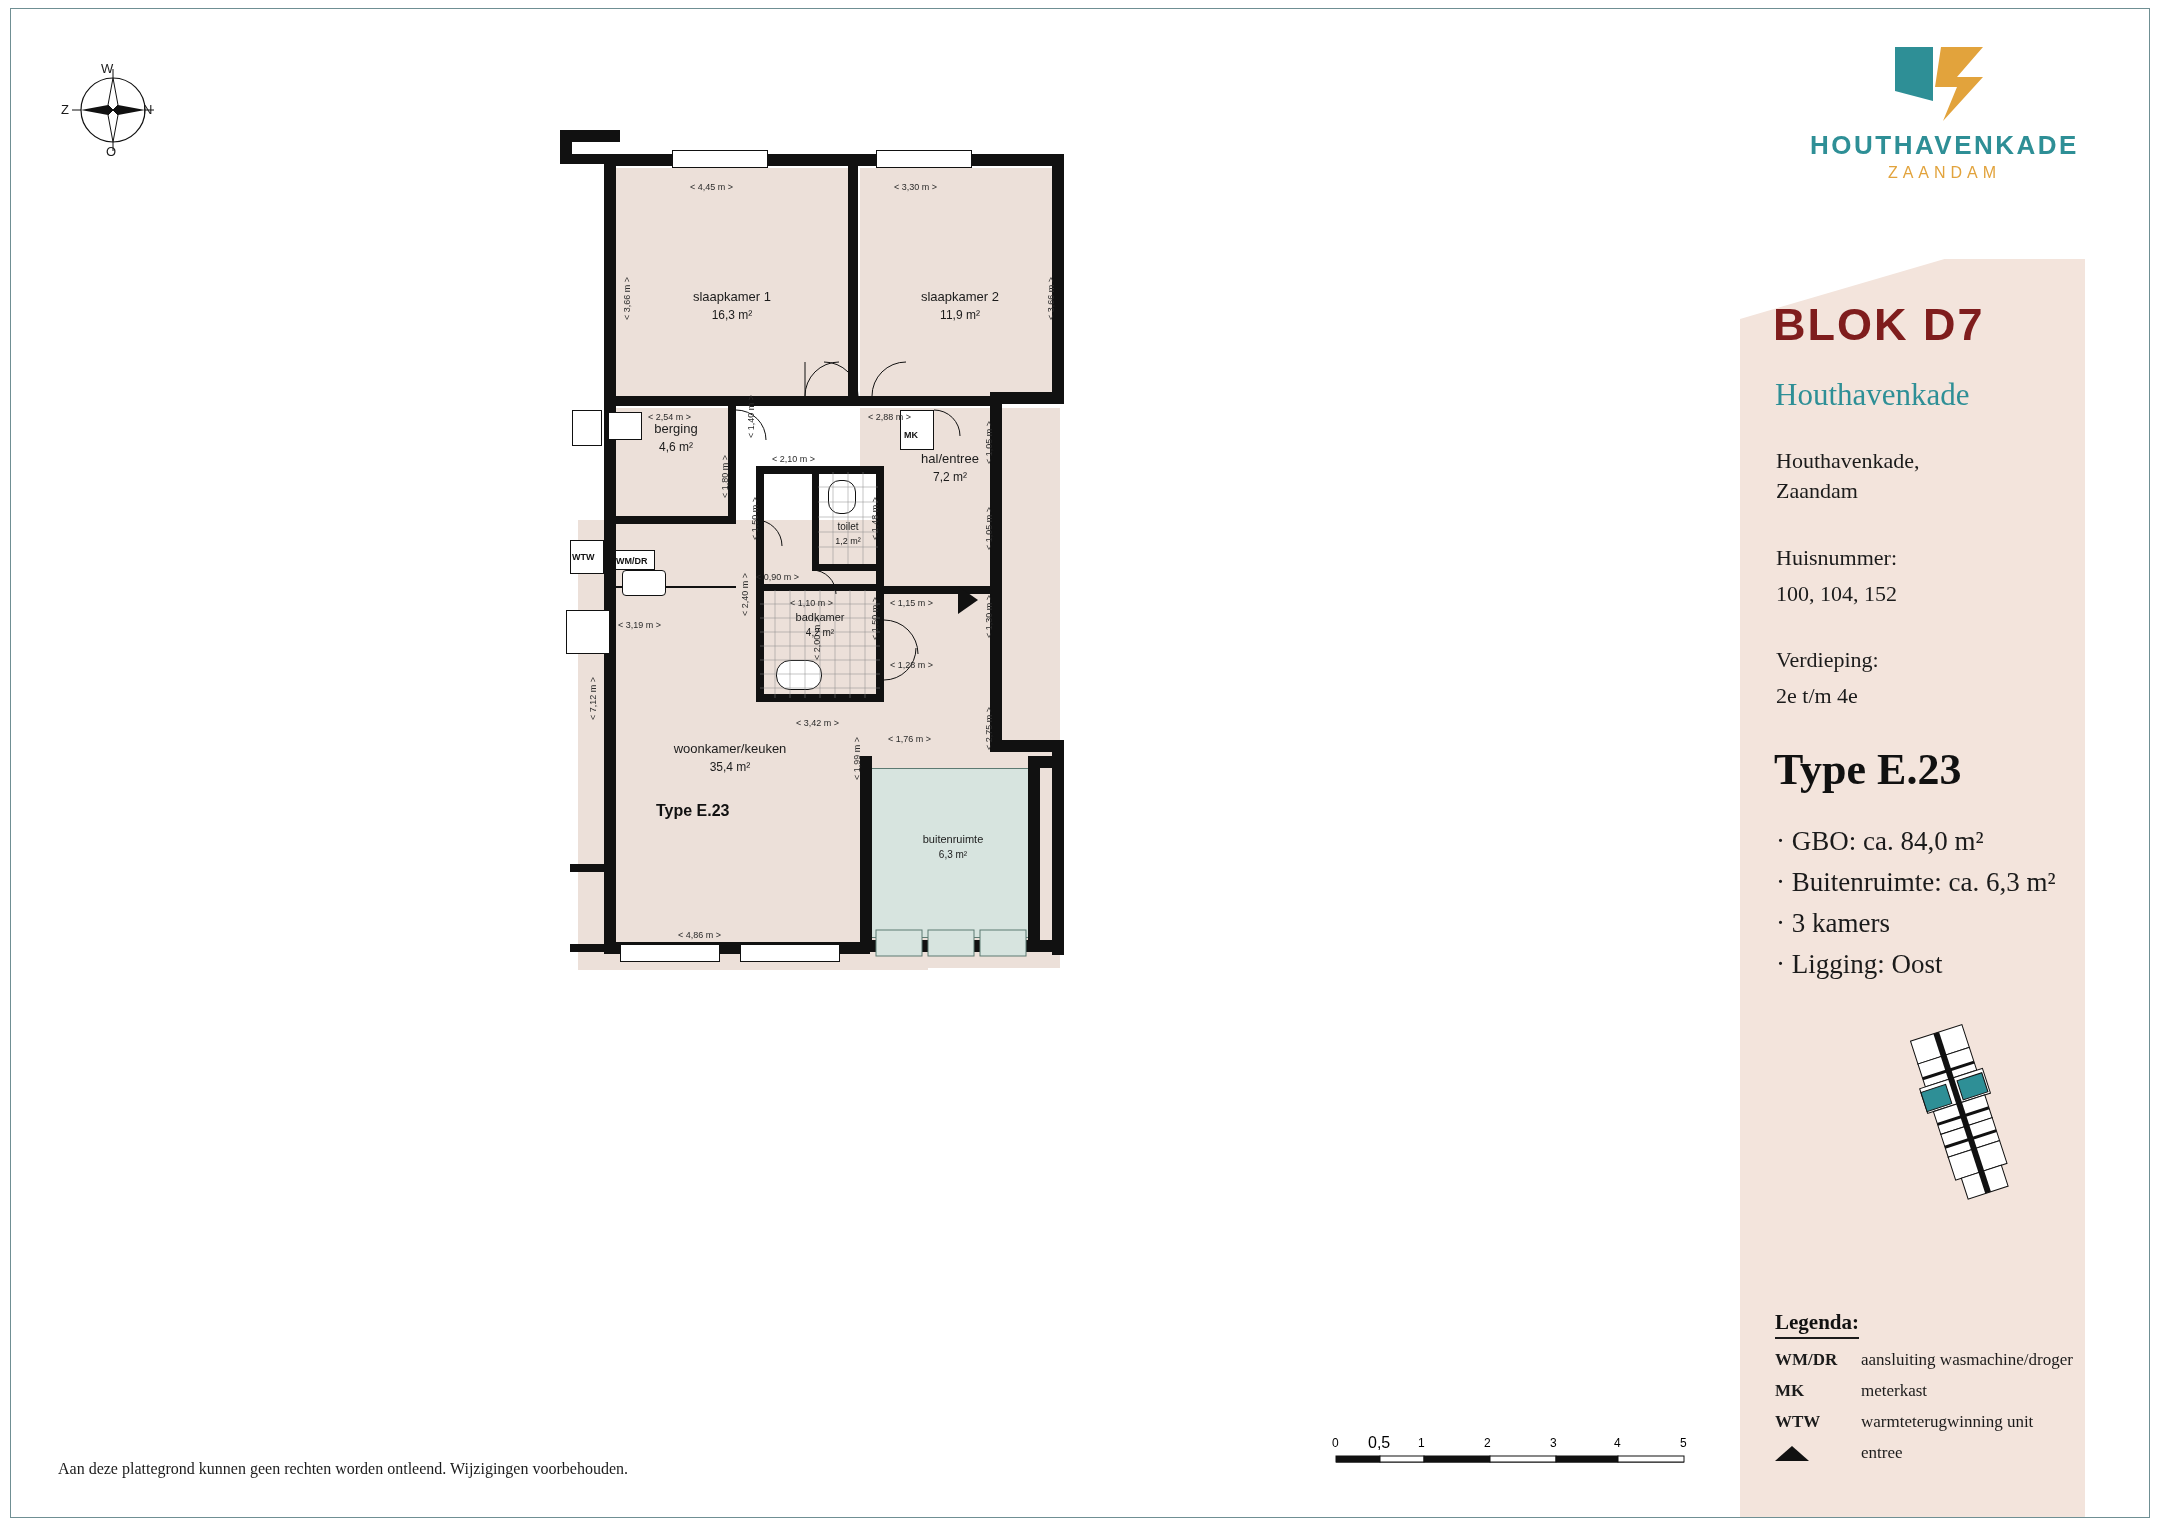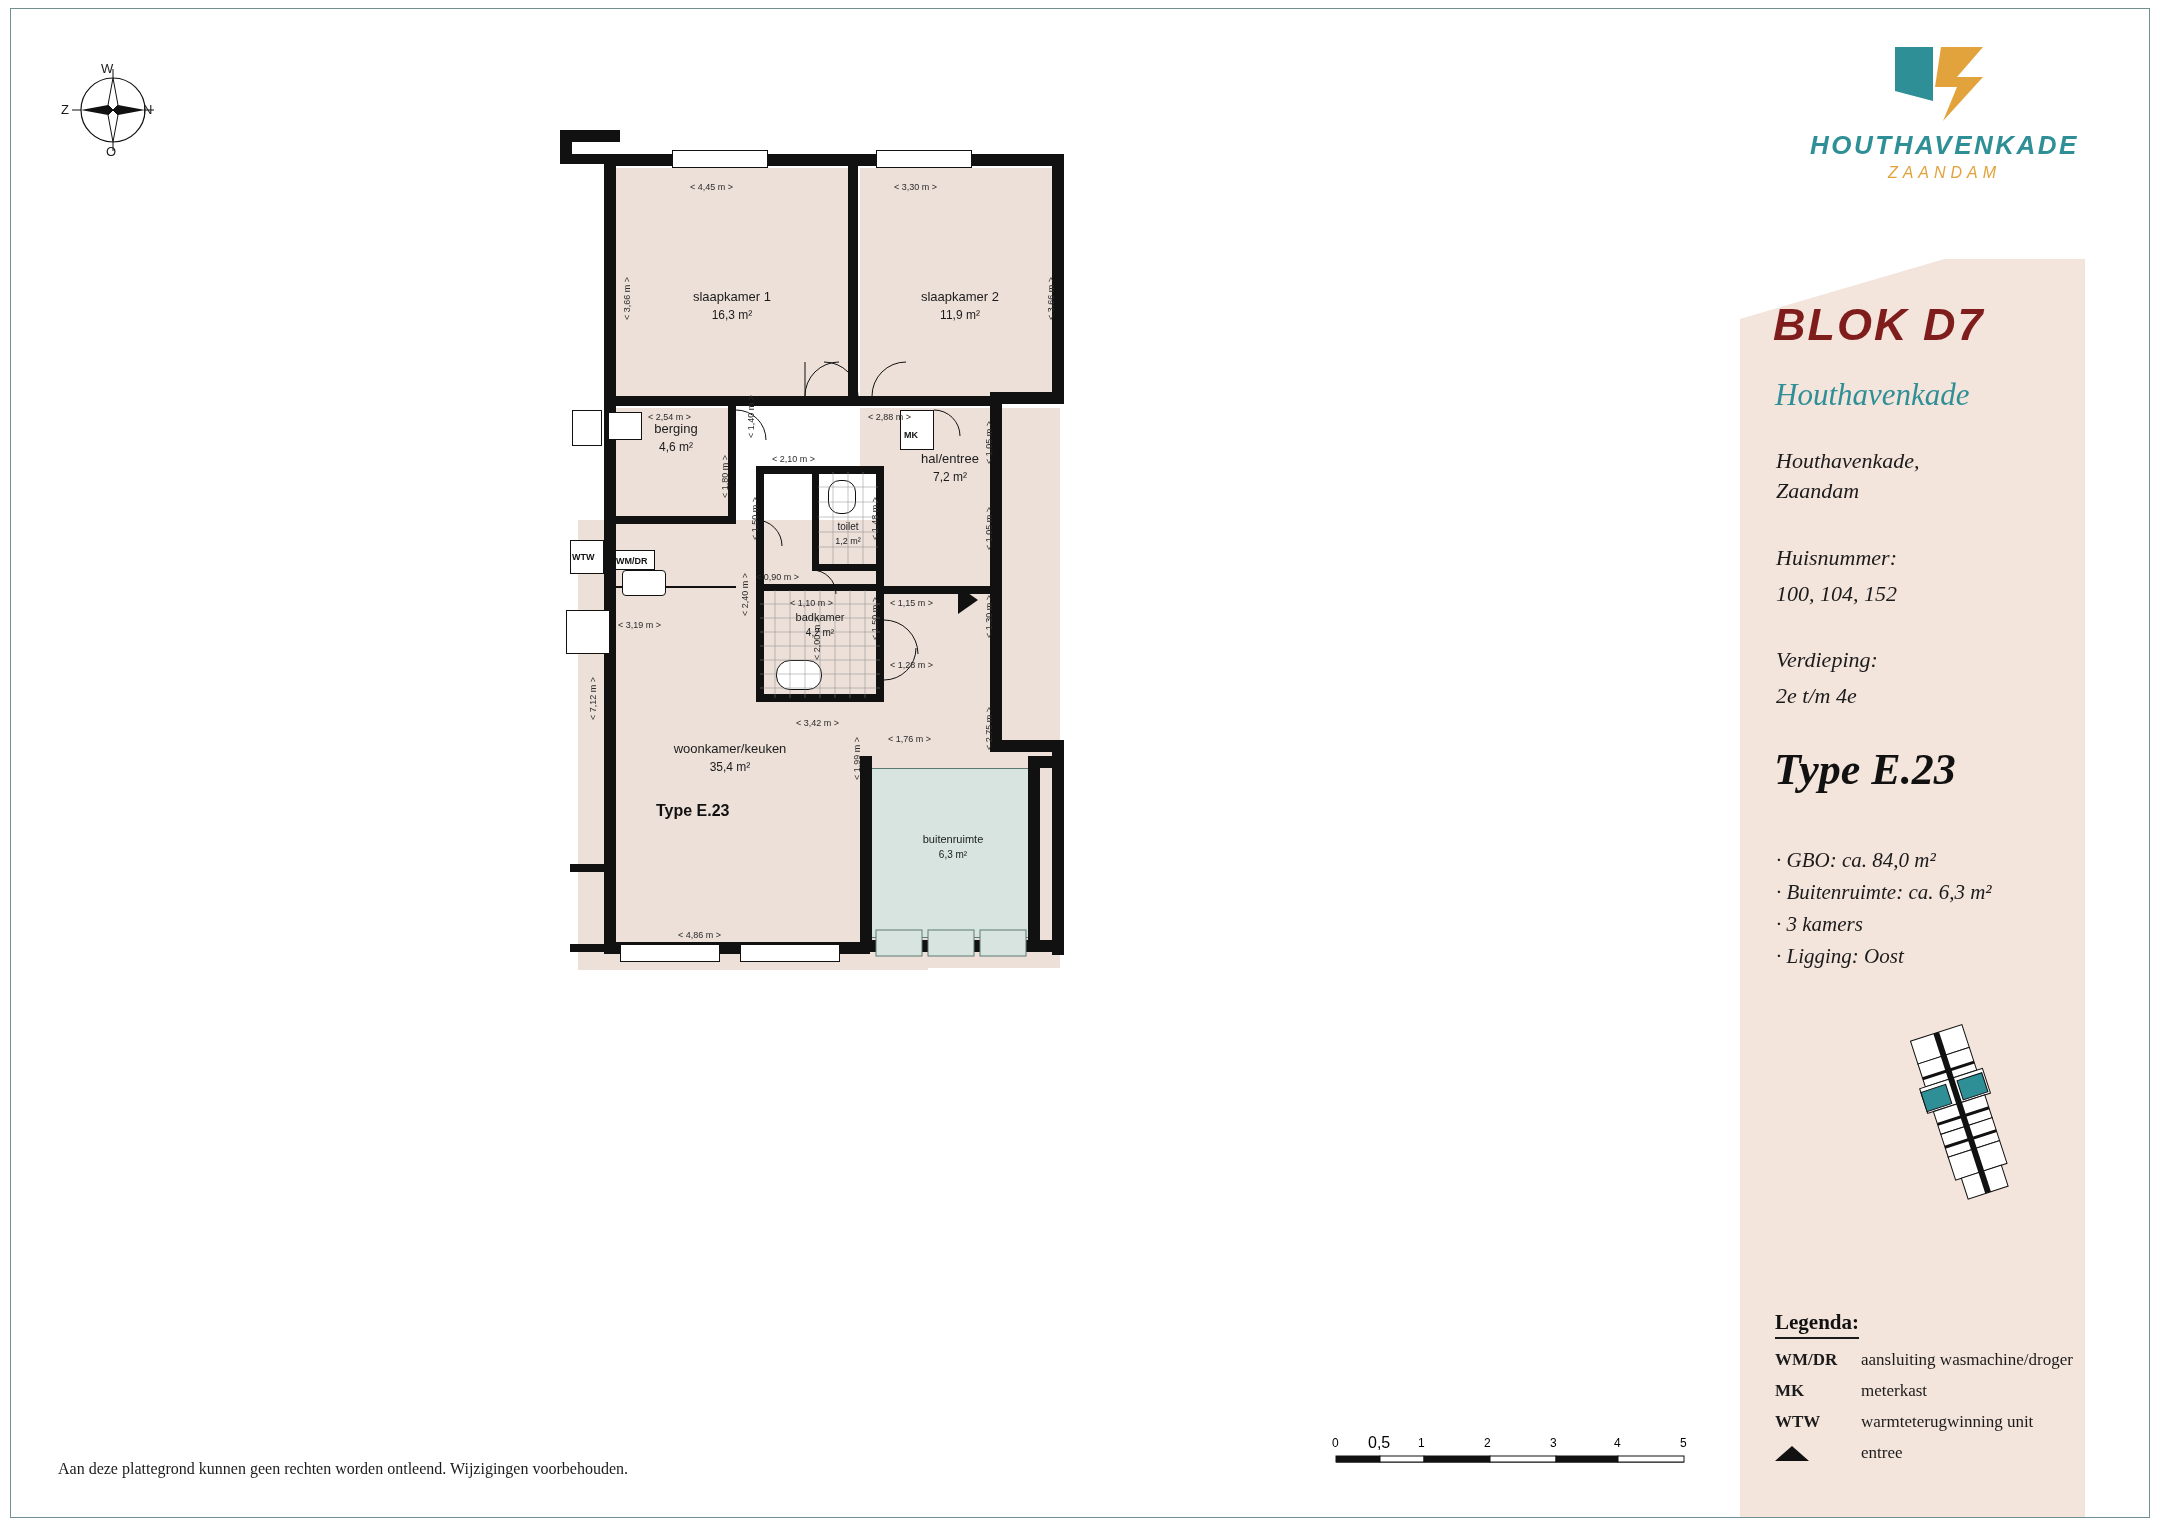--- a/index.html
+++ b/index.html
@@ -1,39 +1,39 @@
 <!DOCTYPE html>
 <html><head>
 <meta charset="utf-8">
 <style>
   html,body{margin:0;padding:0;background:#fff;}
   body{width:2160px;height:1527px;font-family:"Liberation Sans",sans-serif;position:relative;overflow:hidden;}
   .page{position:absolute;inset:0;background:#ffffff;}
   .outer-frame{position:absolute;left:10px;top:8px;width:2140px;height:1510px;border:1px solid #6f8f93;box-sizing:border-box;}
 
   
-  .right-panel{position:absolute;left:1740px;top:9px;width:345px;height:1508px;background:#f3e4dc;overflow:hidden;font-style:italic;}
+  .right-panel{position:absolute;left:1740px;top:9px;width:345px;height:1508px;background:#f3e4dc;overflow:hidden;}
   .panel-white-wedge{position:absolute;left:0;top:0;width:409px;height:250px;background:#ffffff;}
   .panel-diag{position:absolute;left:0;top:190px;width:409px;height:120px;background:#ffffff;
       clip-path:polygon(0 0,409px 0,0 120px);}
   .logo-wrap{position:absolute;left:0;top:30px;width:409px;text-align:center;}
   .logo-mark{width:115px;height:85px;margin:0 auto 6px auto;position:relative;}
   .logo-name{font-family:"Liberation Sans",sans-serif;font-weight:bold;letter-spacing:2.5px;font-size:26px;color:#2e8f96;}
   .logo-sub{font-family:"Liberation Sans",sans-serif;letter-spacing:5px;font-size:16px;color:#e2a33c;margin-top:3px;}
 
   .blok-title{position:absolute;left:33px;top:290px;font-family:"Liberation Sans",sans-serif;font-weight:bold;
       font-size:45px;letter-spacing:2px;color:#7f1d1d;}
   .blok-sub{position:absolute;left:35px;top:368px;font-family:"Liberation Serif",serif;font-size:31px;color:#2e8f96;}
   .addr{position:absolute;left:36px;top:437px;font-family:"Liberation Serif",serif;font-size:22px;color:#1b1b1b;line-height:1.35;}
   .huisnr-lbl{position:absolute;left:36px;top:536px;font-family:"Liberation Serif",serif;font-size:22px;color:#1b1b1b;}
   .huisnr-val{position:absolute;left:36px;top:572px;font-family:"Liberation Serif",serif;font-size:22px;color:#1b1b1b;}
   .verd-lbl{position:absolute;left:36px;top:638px;font-family:"Liberation Serif",serif;font-size:22px;color:#1b1b1b;}
   .verd-val{position:absolute;left:36px;top:674px;font-family:"Liberation Serif",serif;font-size:22px;color:#1b1b1b;}
   .type-title{position:absolute;left:34px;top:735px;font-family:"Liberation Serif",serif;font-weight:bold;font-size:44px;color:#111;}
-  .specs{position:absolute;left:36px;top:812px;font-family:"Liberation Serif",serif;font-size:21px;color:#1b1b1b;line-height:1.52;margin-top:24px;}
+  .specs{position:absolute;left:36px;top:812px;font-family:"Liberation Serif",serif;font-size:27px;color:#1b1b1b;line-height:1.52;}
   .specs div{white-space:nowrap;}
 
   .keyplan{position:absolute;left:1910px;top:1020px;width:110px;height:190px;}
   .legend{position:absolute;left:1775px;top:1310px;width:380px;}
   .legend-title{font-family:"Liberation Serif",serif;font-weight:bold;font-size:21px;color:#111;
       border-bottom:2px solid #1b1b1b;display:inline-block;padding-bottom:2px;}
   .legend-row{display:flex;align-items:flex-start;margin-top:11px;font-family:"Liberation Serif",serif;font-size:17px;color:#1b1b1b;}
   .legend-key{width:86px;font-weight:bold;flex:0 0 86px;}
   .legend-val{flex:1;}
   .tri{width:0;height:0;border-left:17px solid transparent;border-right:17px solid transparent;border-bottom:15px solid #111;margin-top:3px;}

